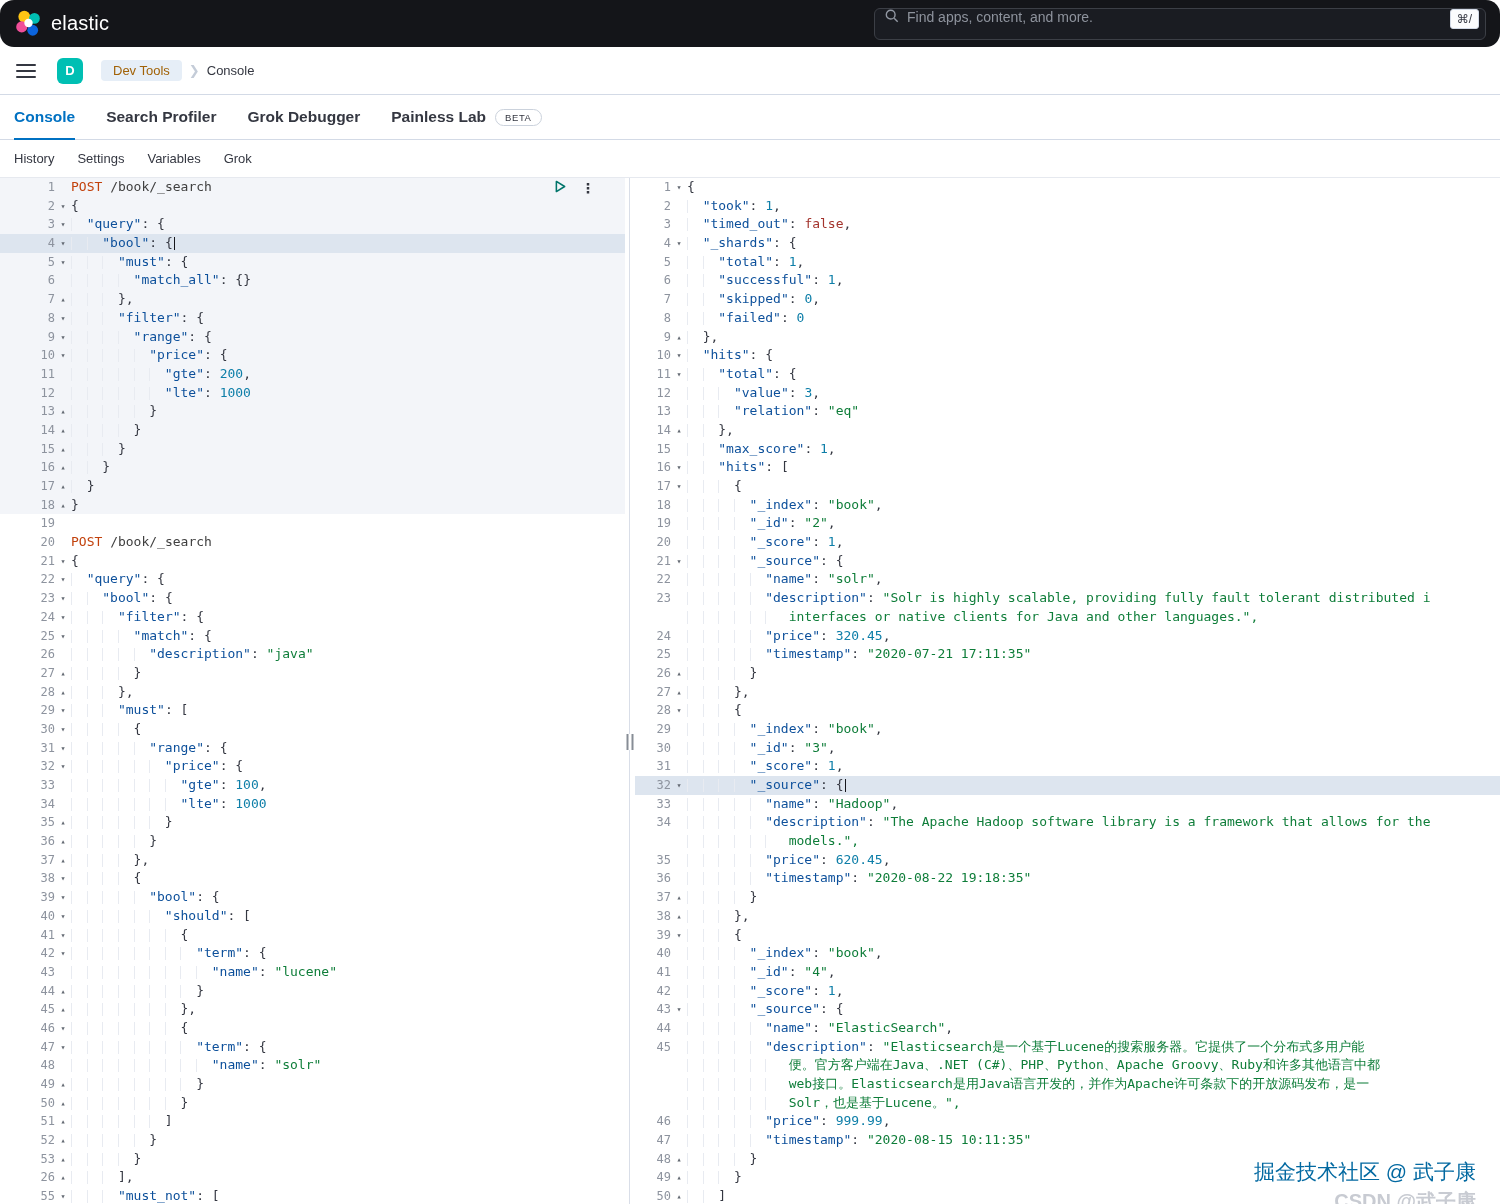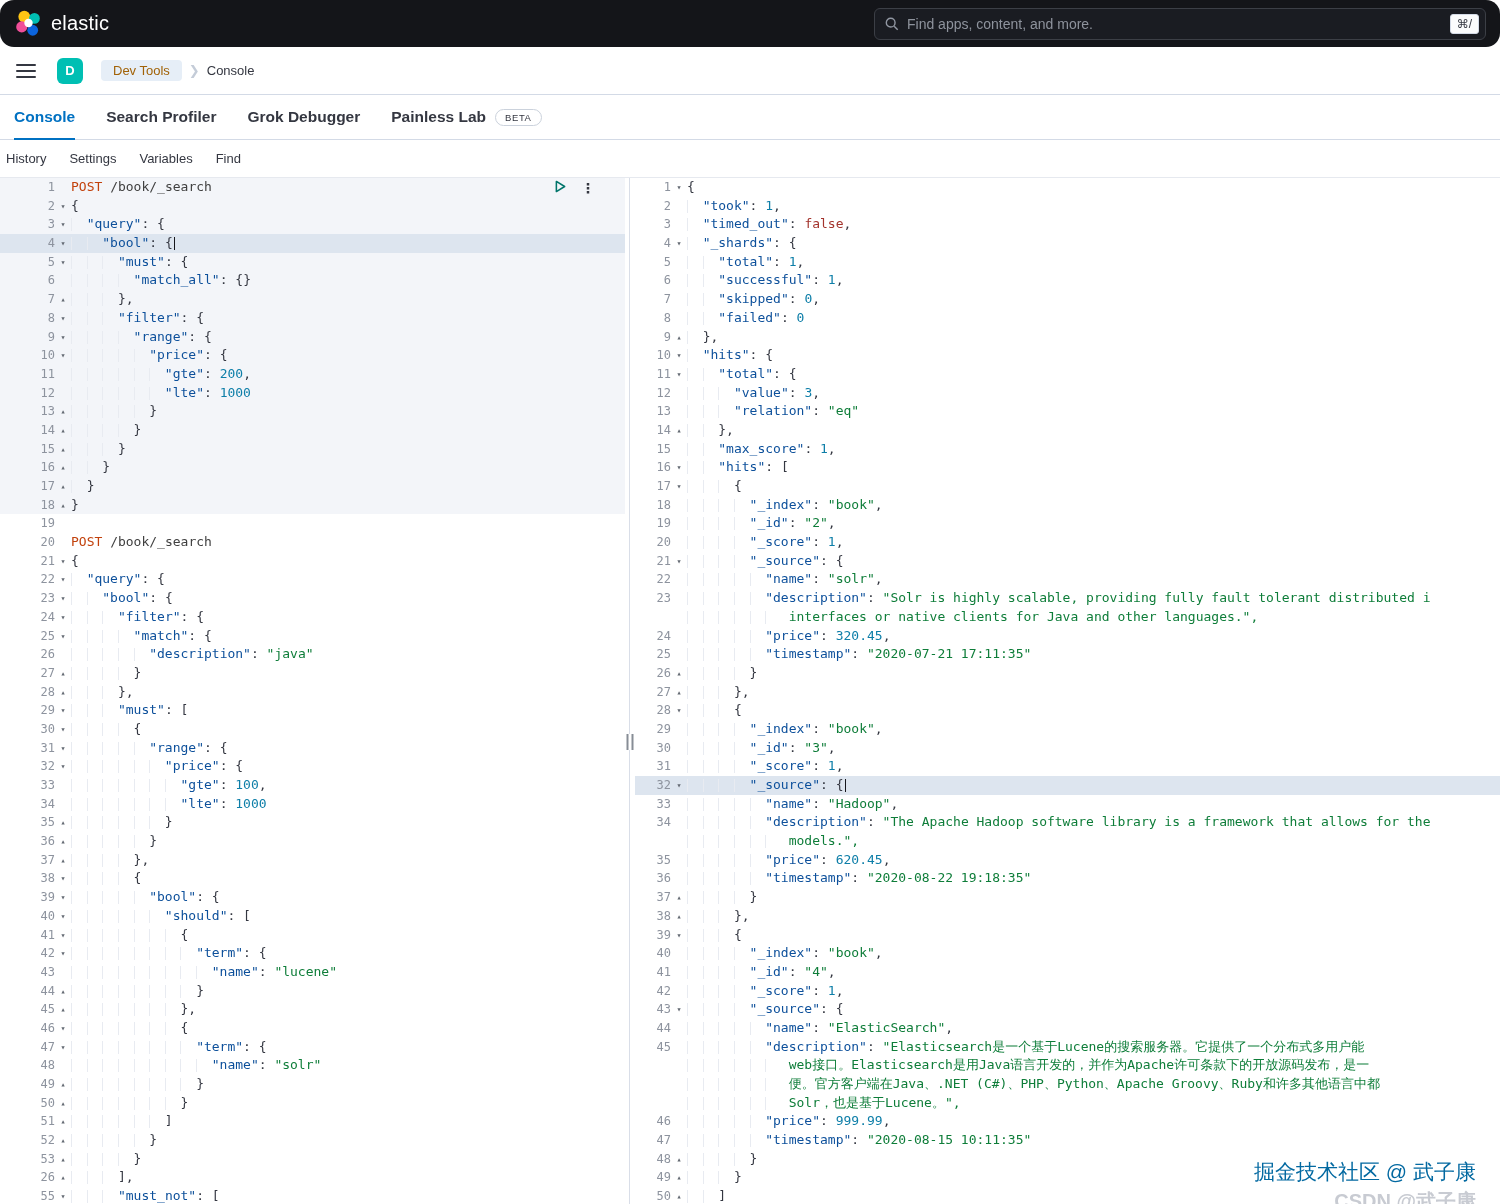--- a/index.html
+++ b/index.html
@@ -5,21 +5,21 @@
   * { margin:0; padding:0; box-sizing:border-box; }
   html,body { width:1500px; height:1204px; overflow:hidden; background:#fff;
     font-family:"Liberation Sans","DejaVu Sans",sans-serif; }
   body { position:relative; }
 
   
   .topbar { height:47px; background:#141519; display:flex; align-items:center; padding:0 14px;border-radius:14px; }
   .logo { width:28px; height:28px; display:flex; align-items:center; justify-content:center; }
   .brand { color:#fff; font-size:20px; font-weight:500; margin-left:9px; letter-spacing:.2px; }
   .searchbox { margin-left:auto; width:612px; height:32px; background:#1a1c22; border:1px solid #3c3f46;
-    border-radius:6px; display:flex; align-items:center; padding:0 6px 0 10px; }
+    border-radius:6px; display:flex; align-items:flex-start; padding:0 6px 0 10px; }
   .searchbox .ph { color:#8e939d; font-size:14px; margin-left:8px; }
   .kbd { margin-left:auto; background:#fbfcfd; color:#343741; border:1px solid #d3dae6; border-radius:3px;
     font-size:12px; padding:1px 6px; line-height:16px; }
 
   
   .navbar { height:48px; background:#fff; border-bottom:1px solid #d3dae6; display:flex; align-items:center;
     padding:0 16px; }
   .hamburger { width:20px; display:flex; flex-direction:column; gap:4px; cursor:pointer; }
   .hamburger span { display:block; height:2px; background:#343741; border-radius:1px; }
   .space-badge { width:26px; height:26px; border-radius:6px; background:#00bfb3; color:#fff; font-size:13px;
@@ -32,21 +32,21 @@
   
   .tabsbar { height:45px; border-bottom:1px solid #d3dae6; display:flex; align-items:stretch; padding-left:14px; }
   .tab { display:flex; align-items:center; margin-right:31px; font-size:15.5px; font-weight:600; color:#343741;
     position:relative; cursor:pointer; }
   .tab.active { color:#0071c2; }
   .tab.active::after { content:''; position:absolute; left:0; bottom:-1px; width:100%; height:2px; background:#0071c2; }
   .beta { margin-left:9px; border:1px solid #cbd2dc; border-radius:10px; background:#fff; color:#343741;
     font-size:9.5px; font-weight:400; letter-spacing:.6px; padding:2px 9px; }
 
   
-  .menubar { height:38px; border-bottom:1px solid #e6e9ef; display:flex; align-items:center; padding:0 6px; }
+  .menubar { height:38px; border-bottom:1px solid #e6e9ef; display:flex; align-items:center; padding:0 14px; }
   .menu-item { font-size:13px; font-weight:500; color:#343741; margin-right:23px; cursor:pointer; }
 
   
   :root { --rh:18.7px; }
   .editors { display:flex; height:1026px; overflow:hidden; position:relative; background:#fff; }
   .pane { overflow:hidden; position:relative; background:#fff; }
   .pane.left { flex:0 0 625px; width:625px; }
   .pane.right { flex:1; min-width:0; }
   .crow { display:flex; height:var(--rh); line-height:var(--rh); overflow:hidden;
     font-family:"DejaVu Sans Mono","Liberation Mono",monospace; font-size:13px; color:#343741; }
@@ -130,21 +130,21 @@
   <div class="tab">
     <span>Painless Lab</span>
     <span class="beta">BETA</span>
   </div>
 </div>
 
 <div class="menubar">
   <span class="menu-item">History</span>
   <span class="menu-item">Settings</span>
   <span class="menu-item">Variables</span>
-  <span class="menu-item">Find</span>
+  <span class="menu-item">Grok</span>
 </div>
 
 <div class="editors">
   <div class="pane left">
     <div id="left-rows">
         <div class="crow areq">
           <span class="gut">1</span>
           <span class="fold"></span>
           <span class="codeln"><span class="tm">POST</span> <span class="tu">/book/_search</span></span>
         </div>
@@ -664,26 +664,26 @@
           <span class="codeln"><span class="ind"></span><span class="ind"></span><span class="ind"></span><span class="ind"></span><span class="ind"></span><span class="tk">"name"</span>: <span class="ts">"ElasticSearch"</span>,</span>
         </div>
         <div class="crow">
           <span class="gut">45</span>
           <span class="fold"></span>
           <span class="codeln"><span class="ind"></span><span class="ind"></span><span class="ind"></span><span class="ind"></span><span class="ind"></span><span class="tk">"description"</span>: <span class="ts">"Elasticsearch是一个基于Lucene的搜索服务器。它提供了一个分布式多用户能</span></span>
         </div>
         <div class="crow">
           <span class="gut"></span>
           <span class="fold"></span>
+          <span class="codeln"><span class="ind"></span><span class="ind"></span><span class="ind"></span><span class="ind"></span><span class="ind"></span><span class="ind"></span><span class="ts"> 便。官方客户端在Java、.NET (C#)、PHP、Python、Apache Groovy、Ruby和许多其他语言中都</span></span>
+        </div>
+        <div class="crow">
+          <span class="gut"></span>
+          <span class="fold"></span>
           <span class="codeln"><span class="ind"></span><span class="ind"></span><span class="ind"></span><span class="ind"></span><span class="ind"></span><span class="ind"></span><span class="ts"> web接口。Elasticsearch是用Java语言开发的，并作为Apache许可条款下的开放源码发布，是一</span></span>
-        </div>
-        <div class="crow">
-          <span class="gut"></span>
-          <span class="fold"></span>
-          <span class="codeln"><span class="ind"></span><span class="ind"></span><span class="ind"></span><span class="ind"></span><span class="ind"></span><span class="ind"></span><span class="ts"> 便。官方客户端在Java、.NET (C#)、PHP、Python、Apache Groovy、Ruby和许多其他语言中都</span></span>
         </div>
         <div class="crow">
           <span class="gut"></span>
           <span class="fold"></span>
           <span class="codeln"><span class="ind"></span><span class="ind"></span><span class="ind"></span><span class="ind"></span><span class="ind"></span><span class="ind"></span><span class="ts"> Solr，也是基于Lucene。",</span></span>
         </div>
         <div class="crow">
           <span class="gut">46</span>
           <span class="fold"></span>
           <span class="codeln"><span class="ind"></span><span class="ind"></span><span class="ind"></span><span class="ind"></span><span class="ind"></span><span class="tk">"price"</span>: <span class="tn">999.99</span>,</span>

